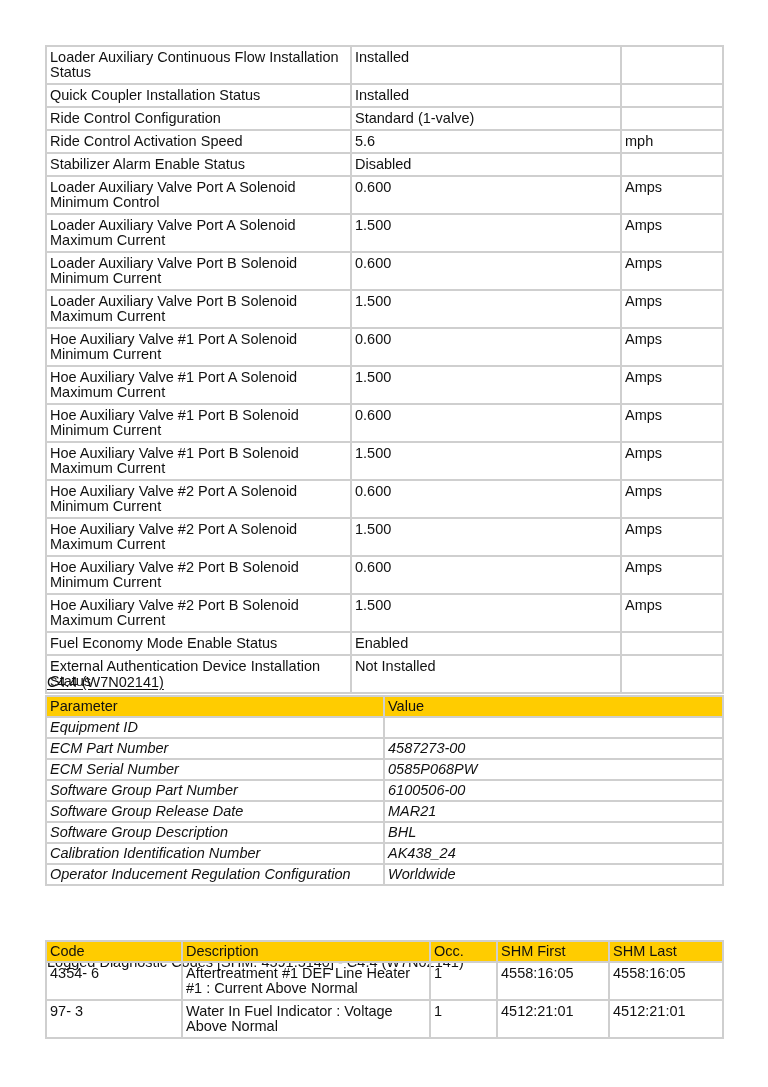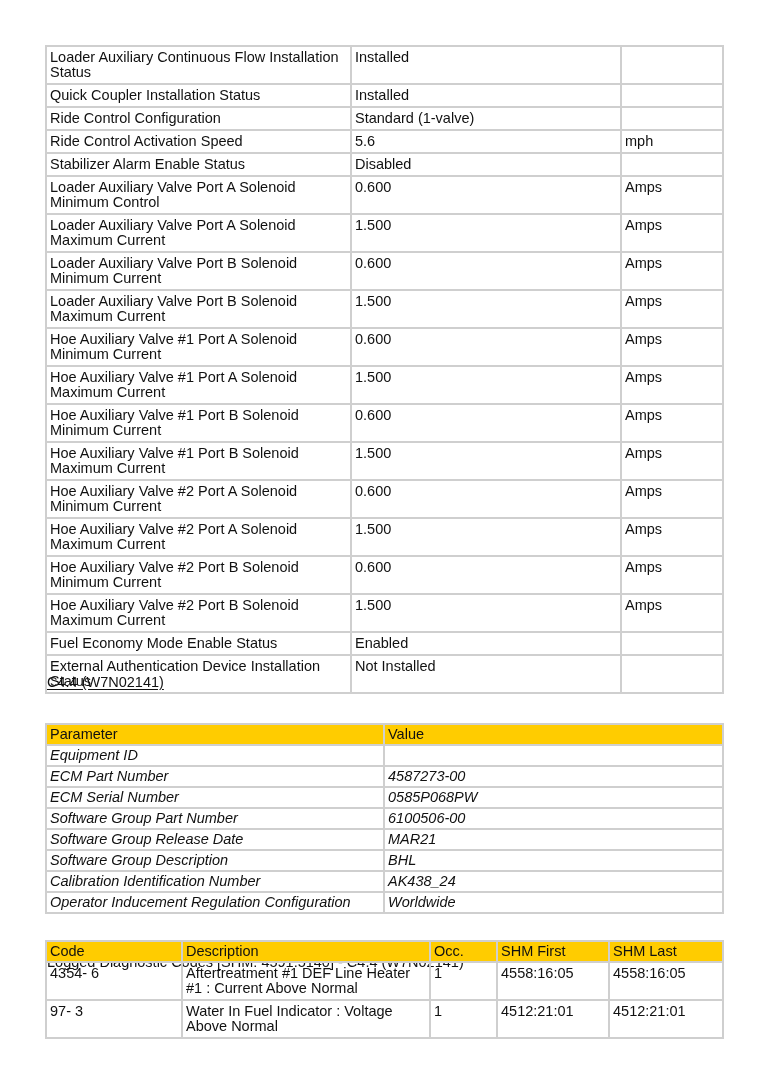--- a/index.html
+++ b/index.html
@@ -14,21 +14,21 @@
   #cfg-table col.c1 { width: 305px; }
   #cfg-table col.c2 { width: 270px; }
   #cfg-table col.c3 { width: 102px; }
   #cfg-table td { height: 16px; }
   #cfg-table tr.tall td { height: 31px; }
   .section-title {
     position: absolute; left: 47px; font-size: 14.5px; color: #111;
   }
   .section-title.ul { text-decoration: underline; text-underline-offset: 2px; }
   #ecm-title { top: 675px; }
-  #ecm-table { top: 723px; }
+  #ecm-table { top: 695px; }
   #ecm-table col.c1 { width: 338px; }
   #ecm-table col.c2 { width: 339px; }
   #ecm-table td { height: 15px; padding-top: 2px; padding-bottom: 2px; font-style: italic; }
   th.hdr { background: #ffcc00; border-color: #cfcfcf; padding-top: 2px; padding-bottom: 2px; height: 15px; }
   #diag-title { top: 919px; margin-top: 36px; }
   #diag-table { top: 940px; padding-left: 44px; }
   #diag-table col.c1 { width: 136px; }
   #diag-table col.c2 { width: 248px; }
   #diag-table col.c3 { width: 67px; }
   #diag-table col.c4 { width: 112px; }

